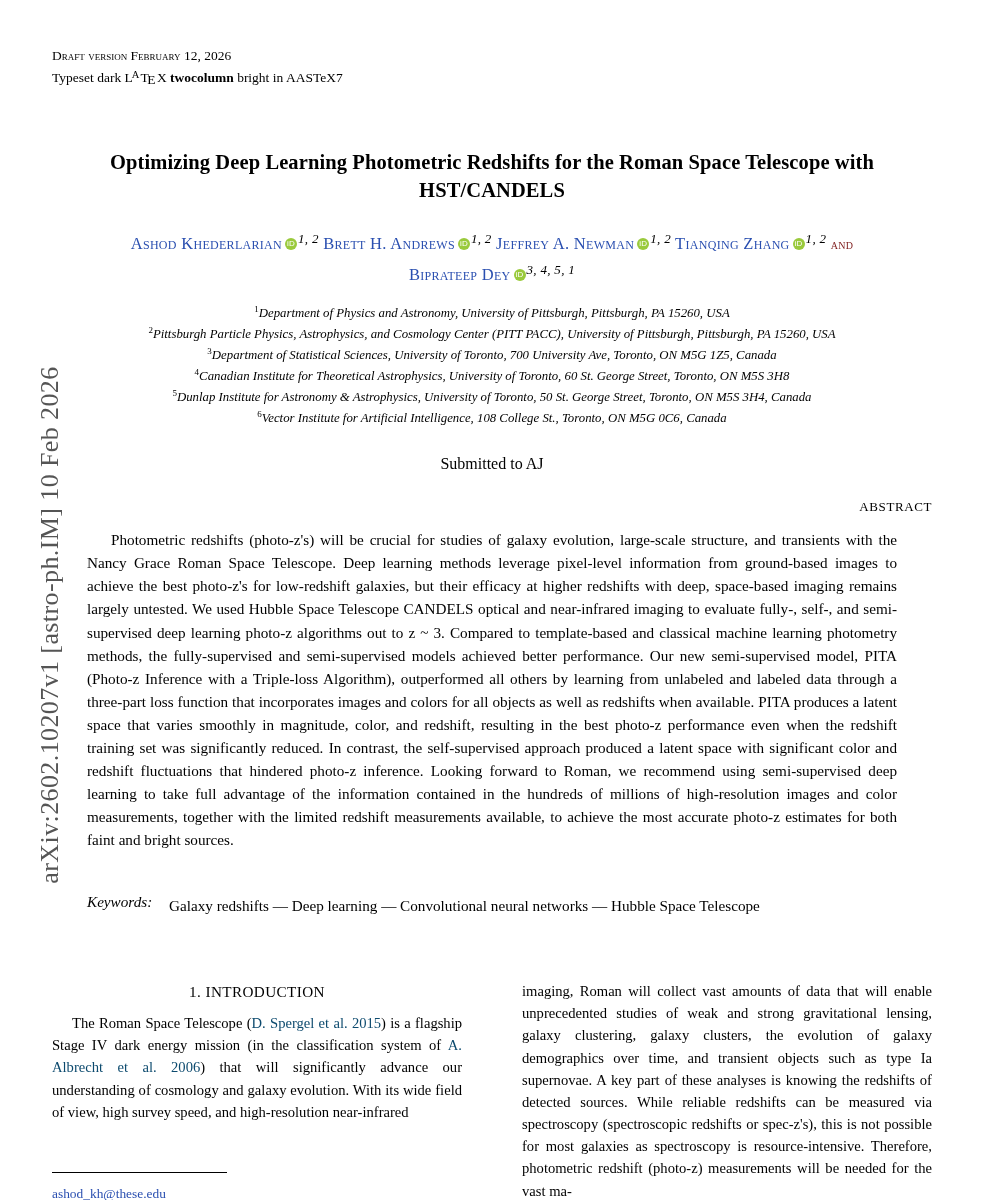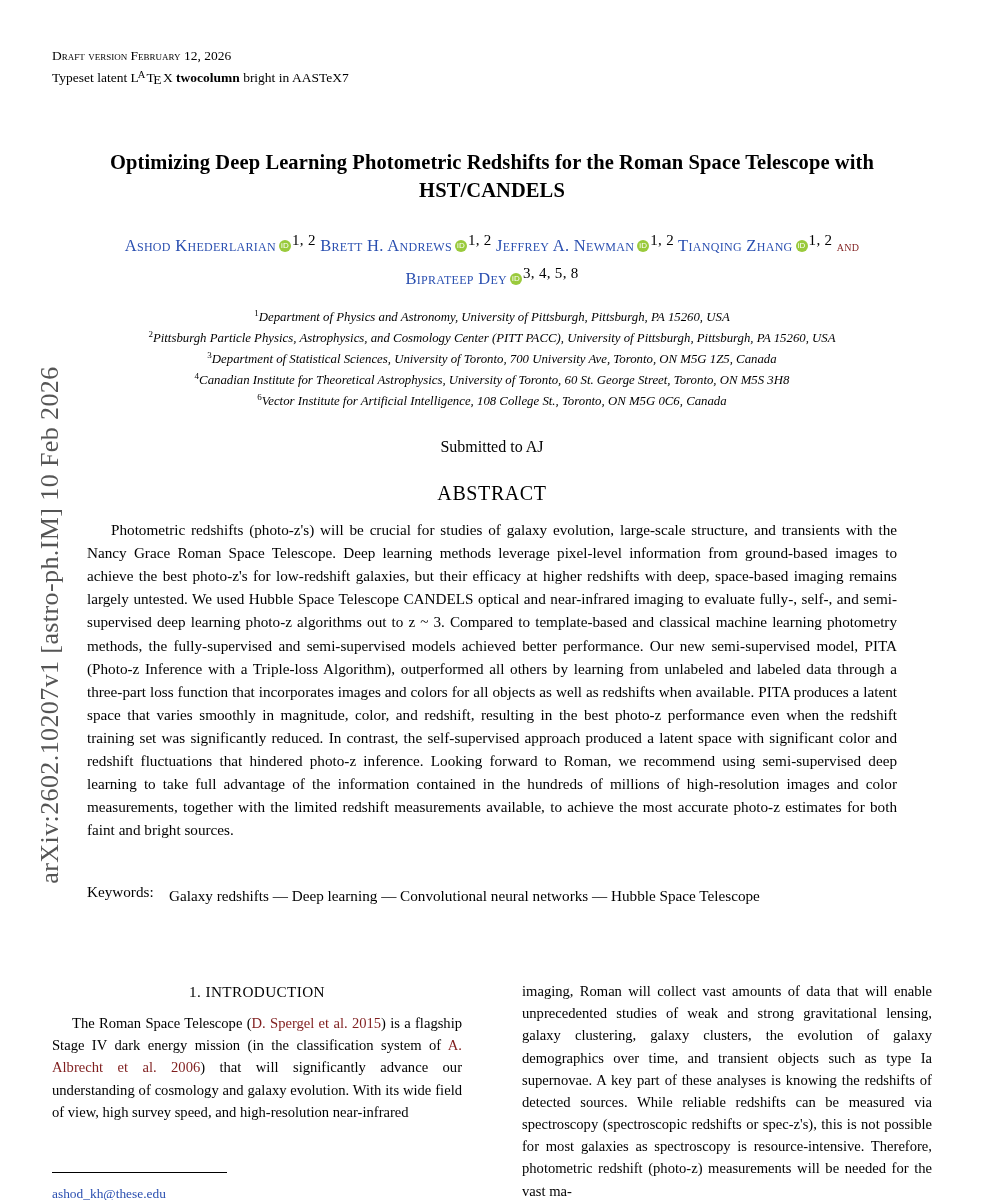--- a/index.html
+++ b/index.html
@@ -66,24 +66,25 @@
   .authors {
     margin-top: 23px;
     text-align: center;
     font-size: 16.5px;
     color: #2a4fb0;
     font-variant: small-caps;
     line-height: 1.7;
     letter-spacing: 0.3px;
   }
   .authors .sup {
-    font-size: 15px;
+    font-size: 13px;
     vertical-align: super;
     font-variant: normal;
     color: #000000;
+    font-style: italic;
   }
   .authors .and {
     color: #7f1d1d;
     font-size: 14px;
     font-variant: small-caps;
   }
   .orcid {
     display: inline-block;
     width: 12px;
     height: 12px;
@@ -120,22 +121,22 @@
   }
 
   .submitted {
     margin-top: 26px;
     text-align: center;
     font-size: 16px;
   }
 
   .abstract-head {
     margin-top: 26px;
-    text-align: center;
-    font-size: 20px;
+    text-align: right;
+    font-size: 13px;
     letter-spacing: 0.6px;
   }
 
   .abstract {
     margin: 13px auto 0 auto;
     width: 810px;
     font-size: 15.2px;
     line-height: 1.52;
     text-align: justify;
     text-justify: inter-word;
@@ -143,21 +144,21 @@
   .abstract .ind { display: inline-block; width: 24px; }
 
   .keywords {
     margin: 40px auto 0 auto;
     width: 810px;
     font-size: 15.2px;
     line-height: 1.5;
     padding-left: 0;
     text-indent: 0;
   }
-  .keywords .kw-label { }
+  .keywords .kw-label { font-style: italic; }
   .keywords .kw-body {
     display: block;
     padding-left: 82px;
     margin-top: -19px;
     text-align: justify;
   }
 
   
   .cols {
     position: absolute;
@@ -173,21 +174,21 @@
     line-height: 1.52;
     text-align: justify;
   }
   .sec-head {
     text-align: center;
     font-size: 15.2px;
     letter-spacing: 0.4px;
     margin-bottom: 9px;
   }
   .col p { margin: 0; text-indent: 20px; }
-  .cite { color: #7f1d1d; }
+  .cite { color: #0c4a6e; }
 
   .corr {
     position: absolute;
     left: 0;
     top: 1148px;
     width: 420px;
     font-size: 13.4px;
     line-height: 1.5;
   }
   .corr .mail { color: #2a4fb0; }
@@ -203,40 +204,41 @@
 <body>
 
 <div class="arxiv-stamp">arXiv:2602.10207v1  [astro-ph.IM]  10 Feb 2026</div>
 
 <div class="page">
 
   <div class="draft-line">
     <span class="sc">Draft version February 12, 2026</span>
   </div>
   <div class="draft-line latex-logo" style="margin-top:2px;">
-    <span>Typeset latent L</span><span class="a">A</span><span>T</span><span class="e">E</span><span>X </span><b>twocolumn</b><span> bright in AASTeX7</span>
+    <span>Typeset dark L</span><span class="a">A</span><span>T</span><span class="e">E</span><span>X </span><b>twocolumn</b><span> bright in AASTeX7</span>
   </div>
 
   <div class="title">Optimizing Deep Learning Photometric Redshifts for the Roman Space Telescope with HST/CANDELS</div>
 
   <div class="authors">
     <span><span>Ashod Khederlarian</span><span class="orcid"></span><span class="sup">1, 2</span></span>
     <span><span>Brett H. Andrews</span><span class="orcid"></span><span class="sup">1, 2</span></span>
     <span><span>Jeffrey A. Newman</span><span class="orcid"></span><span class="sup">1, 2</span></span>
     <span><span>Tianqing Zhang</span><span class="orcid"></span><span class="sup">1, 2</span></span>
     <span class="and">and</span>
     <br>
-    <span><span>Biprateep Dey</span><span class="orcid"></span><span class="sup">3, 4, 5, 8</span></span>
+    <span><span>Biprateep Dey</span><span class="orcid"></span><span class="sup">3, 4, 5, 1</span></span>
   </div>
 
   <div class="affiliations">
     <div><span class="num">1</span><span>Department of Physics and Astronomy, University of Pittsburgh, Pittsburgh, PA 15260, USA</span></div>
     <div><span class="num">2</span><span>Pittsburgh Particle Physics, Astrophysics, and Cosmology Center (PITT PACC), University of Pittsburgh, Pittsburgh, PA 15260, USA</span></div>
     <div><span class="num">3</span><span>Department of Statistical Sciences, University of Toronto, 700 University Ave, Toronto, ON M5G 1Z5, Canada</span></div>
     <div><span class="num">4</span><span>Canadian Institute for Theoretical Astrophysics, University of Toronto, 60 St. George Street, Toronto, ON M5S 3H8</span></div>
+    <div><span class="num">5</span><span>Dunlap Institute for Astronomy &amp; Astrophysics, University of Toronto, 50 St. George Street, Toronto, ON M5S 3H4, Canada</span></div>
     <div><span class="num">6</span><span>Vector Institute for Artificial Intelligence, 108 College St., Toronto, ON M5G 0C6, Canada</span></div>
   </div>
 
   <div class="submitted">Submitted to AJ</div>
 
   <div class="abstract-head">ABSTRACT</div>
 
   <div class="abstract">
     <span class="ind"></span><span>Photometric redshifts (photo-z's) will be crucial for studies of galaxy evolution, large-scale structure, and transients with the Nancy Grace Roman Space Telescope. Deep learning methods leverage pixel-level information from ground-based images to achieve the best photo-z's for low-redshift galaxies, but their efficacy at higher redshifts with deep, space-based imaging remains largely untested. We used Hubble Space Telescope CANDELS optical and near-infrared imaging to evaluate fully-, self-, and semi-supervised deep learning photo-z algorithms out to z ~ 3. Compared to template-based and classical machine learning photometry methods, the fully-supervised and semi-supervised models achieved better performance. Our new semi-supervised model, PITA (Photo-z Inference with a Triple-loss Algorithm), outperformed all others by learning from unlabeled and labeled data through a three-part loss function that incorporates images and colors for all objects as well as redshifts when available. PITA produces a latent space that varies smoothly in magnitude, color, and redshift, resulting in the best photo-z performance even when the redshift training set was significantly reduced. In contrast, the self-supervised approach produced a latent space with significant color and redshift fluctuations that hindered photo-z inference. Looking forward to Roman, we recommend using semi-supervised deep learning to take full advantage of the information contained in the hundreds of millions of high-resolution images and color measurements, together with the limited redshift measurements available, to achieve the most accurate photo-z estimates for both faint and bright sources.</span>
   </div>

